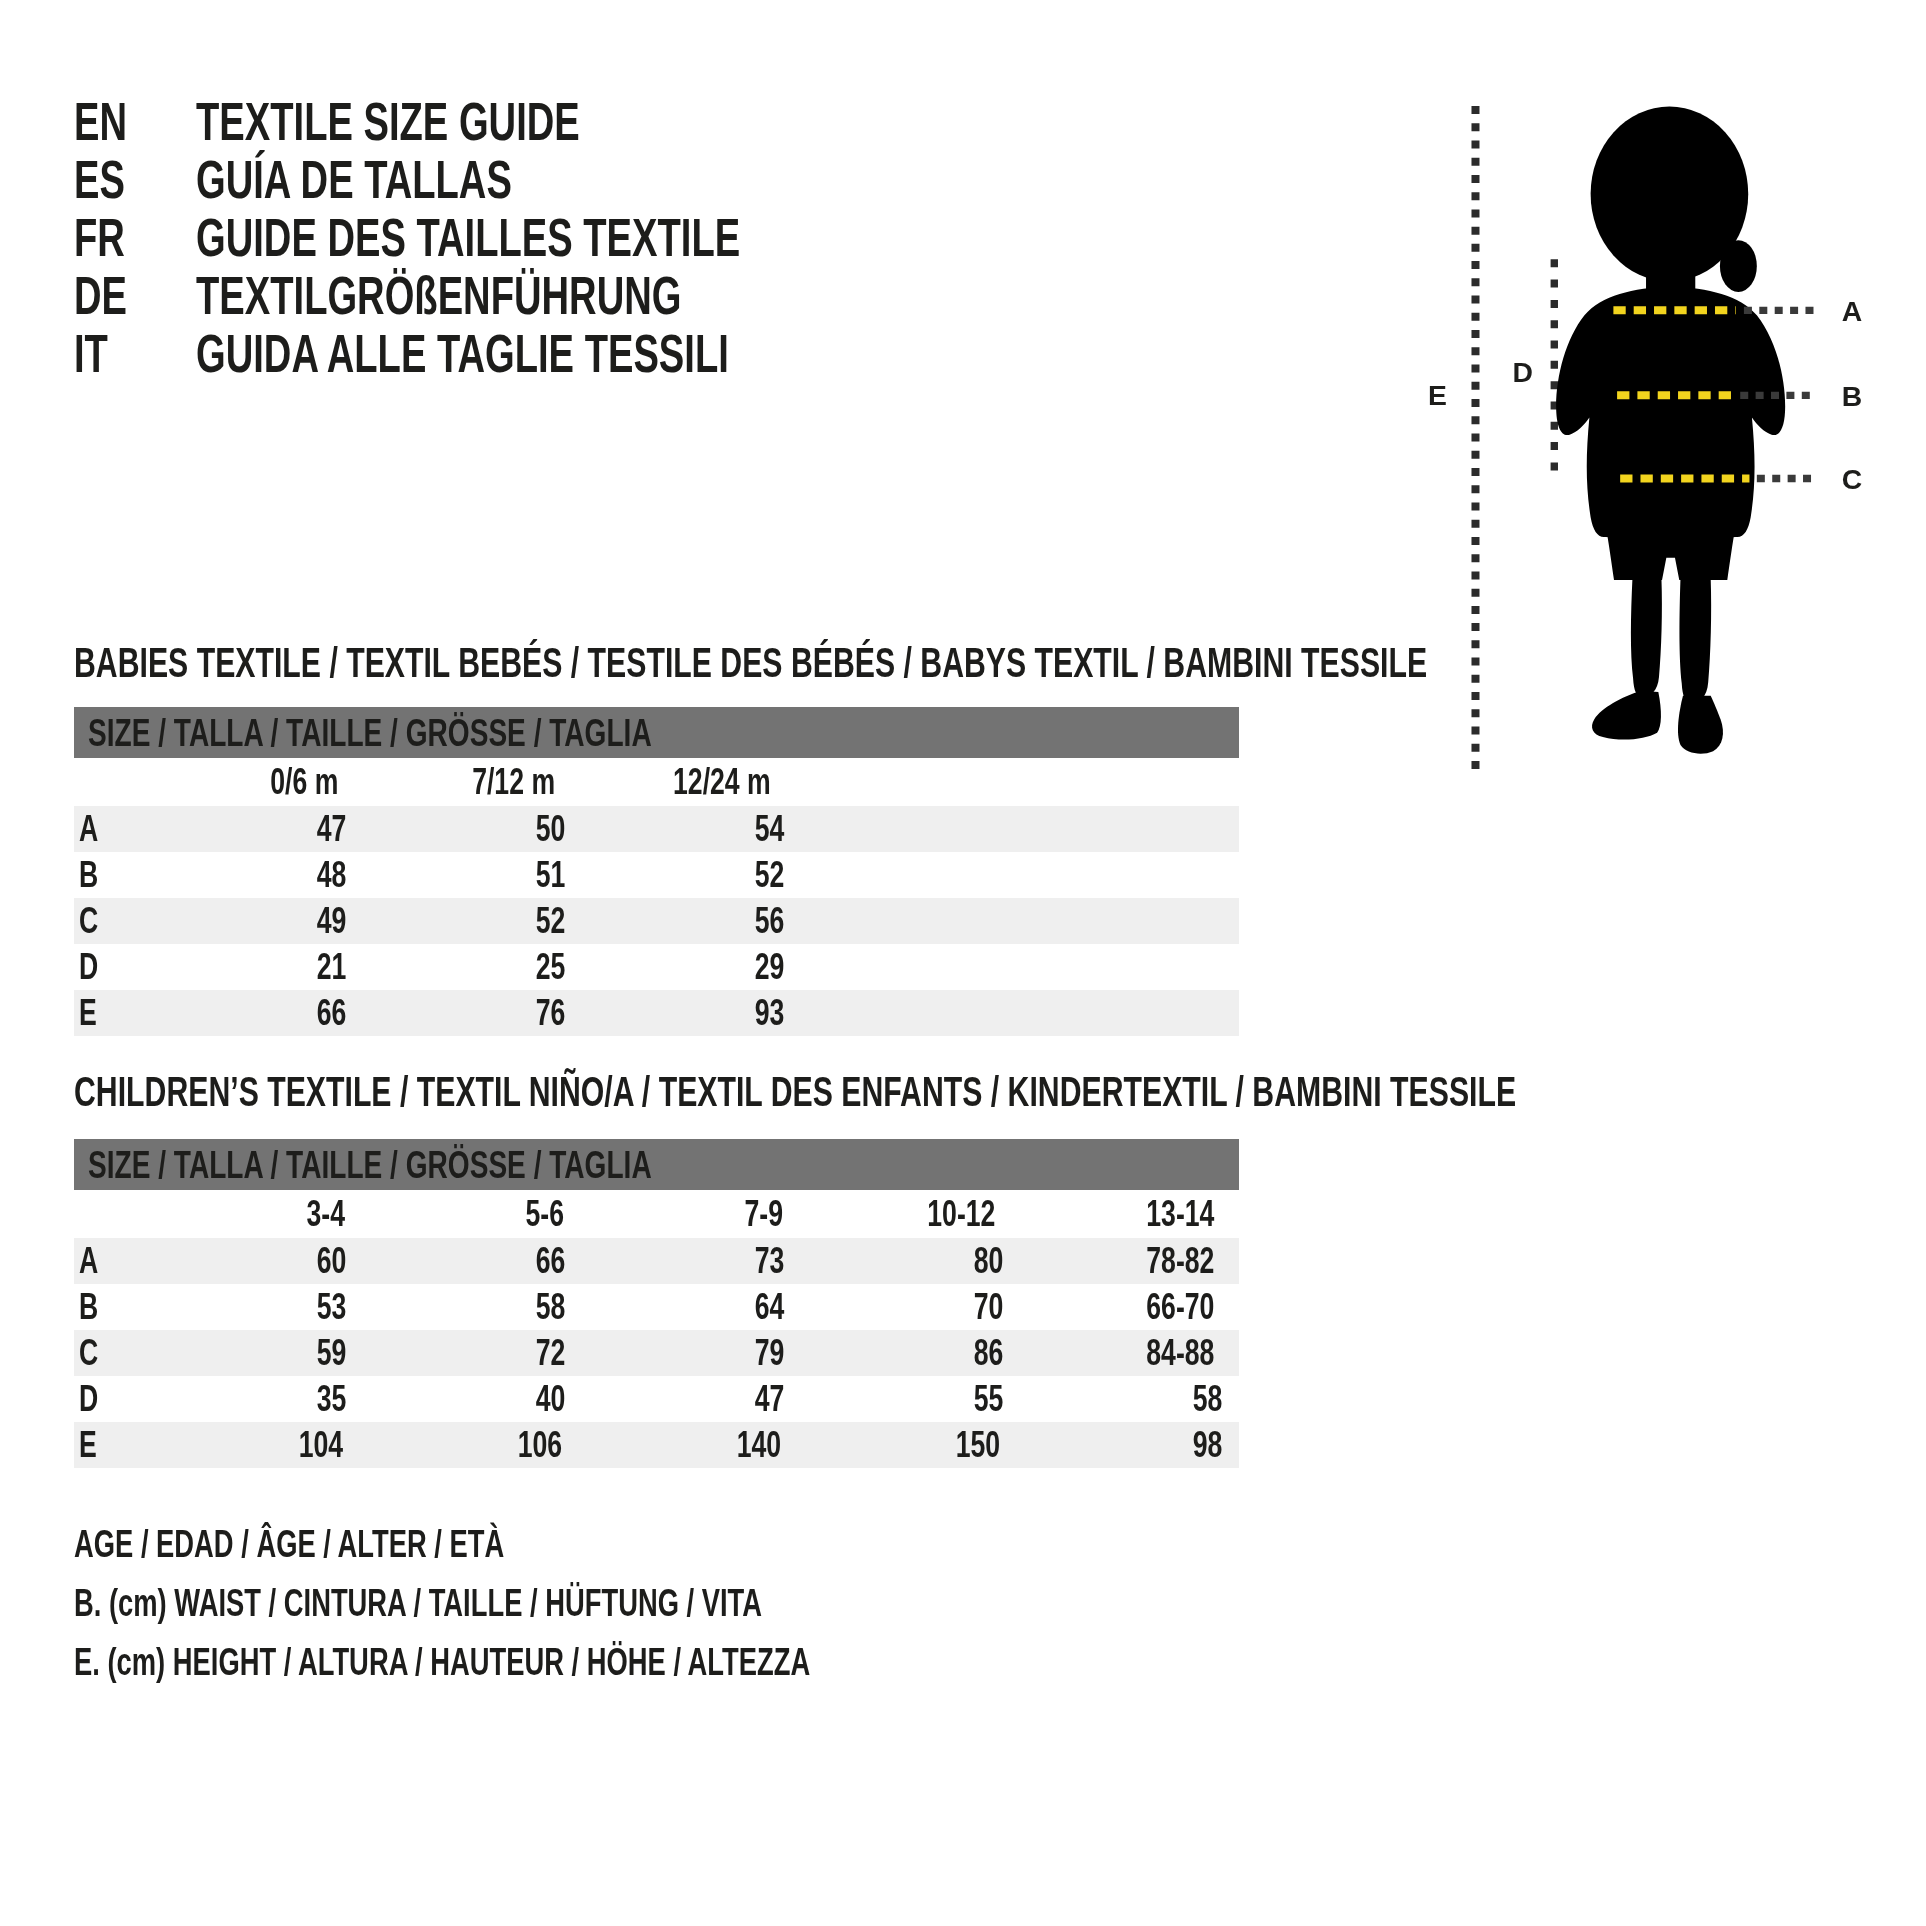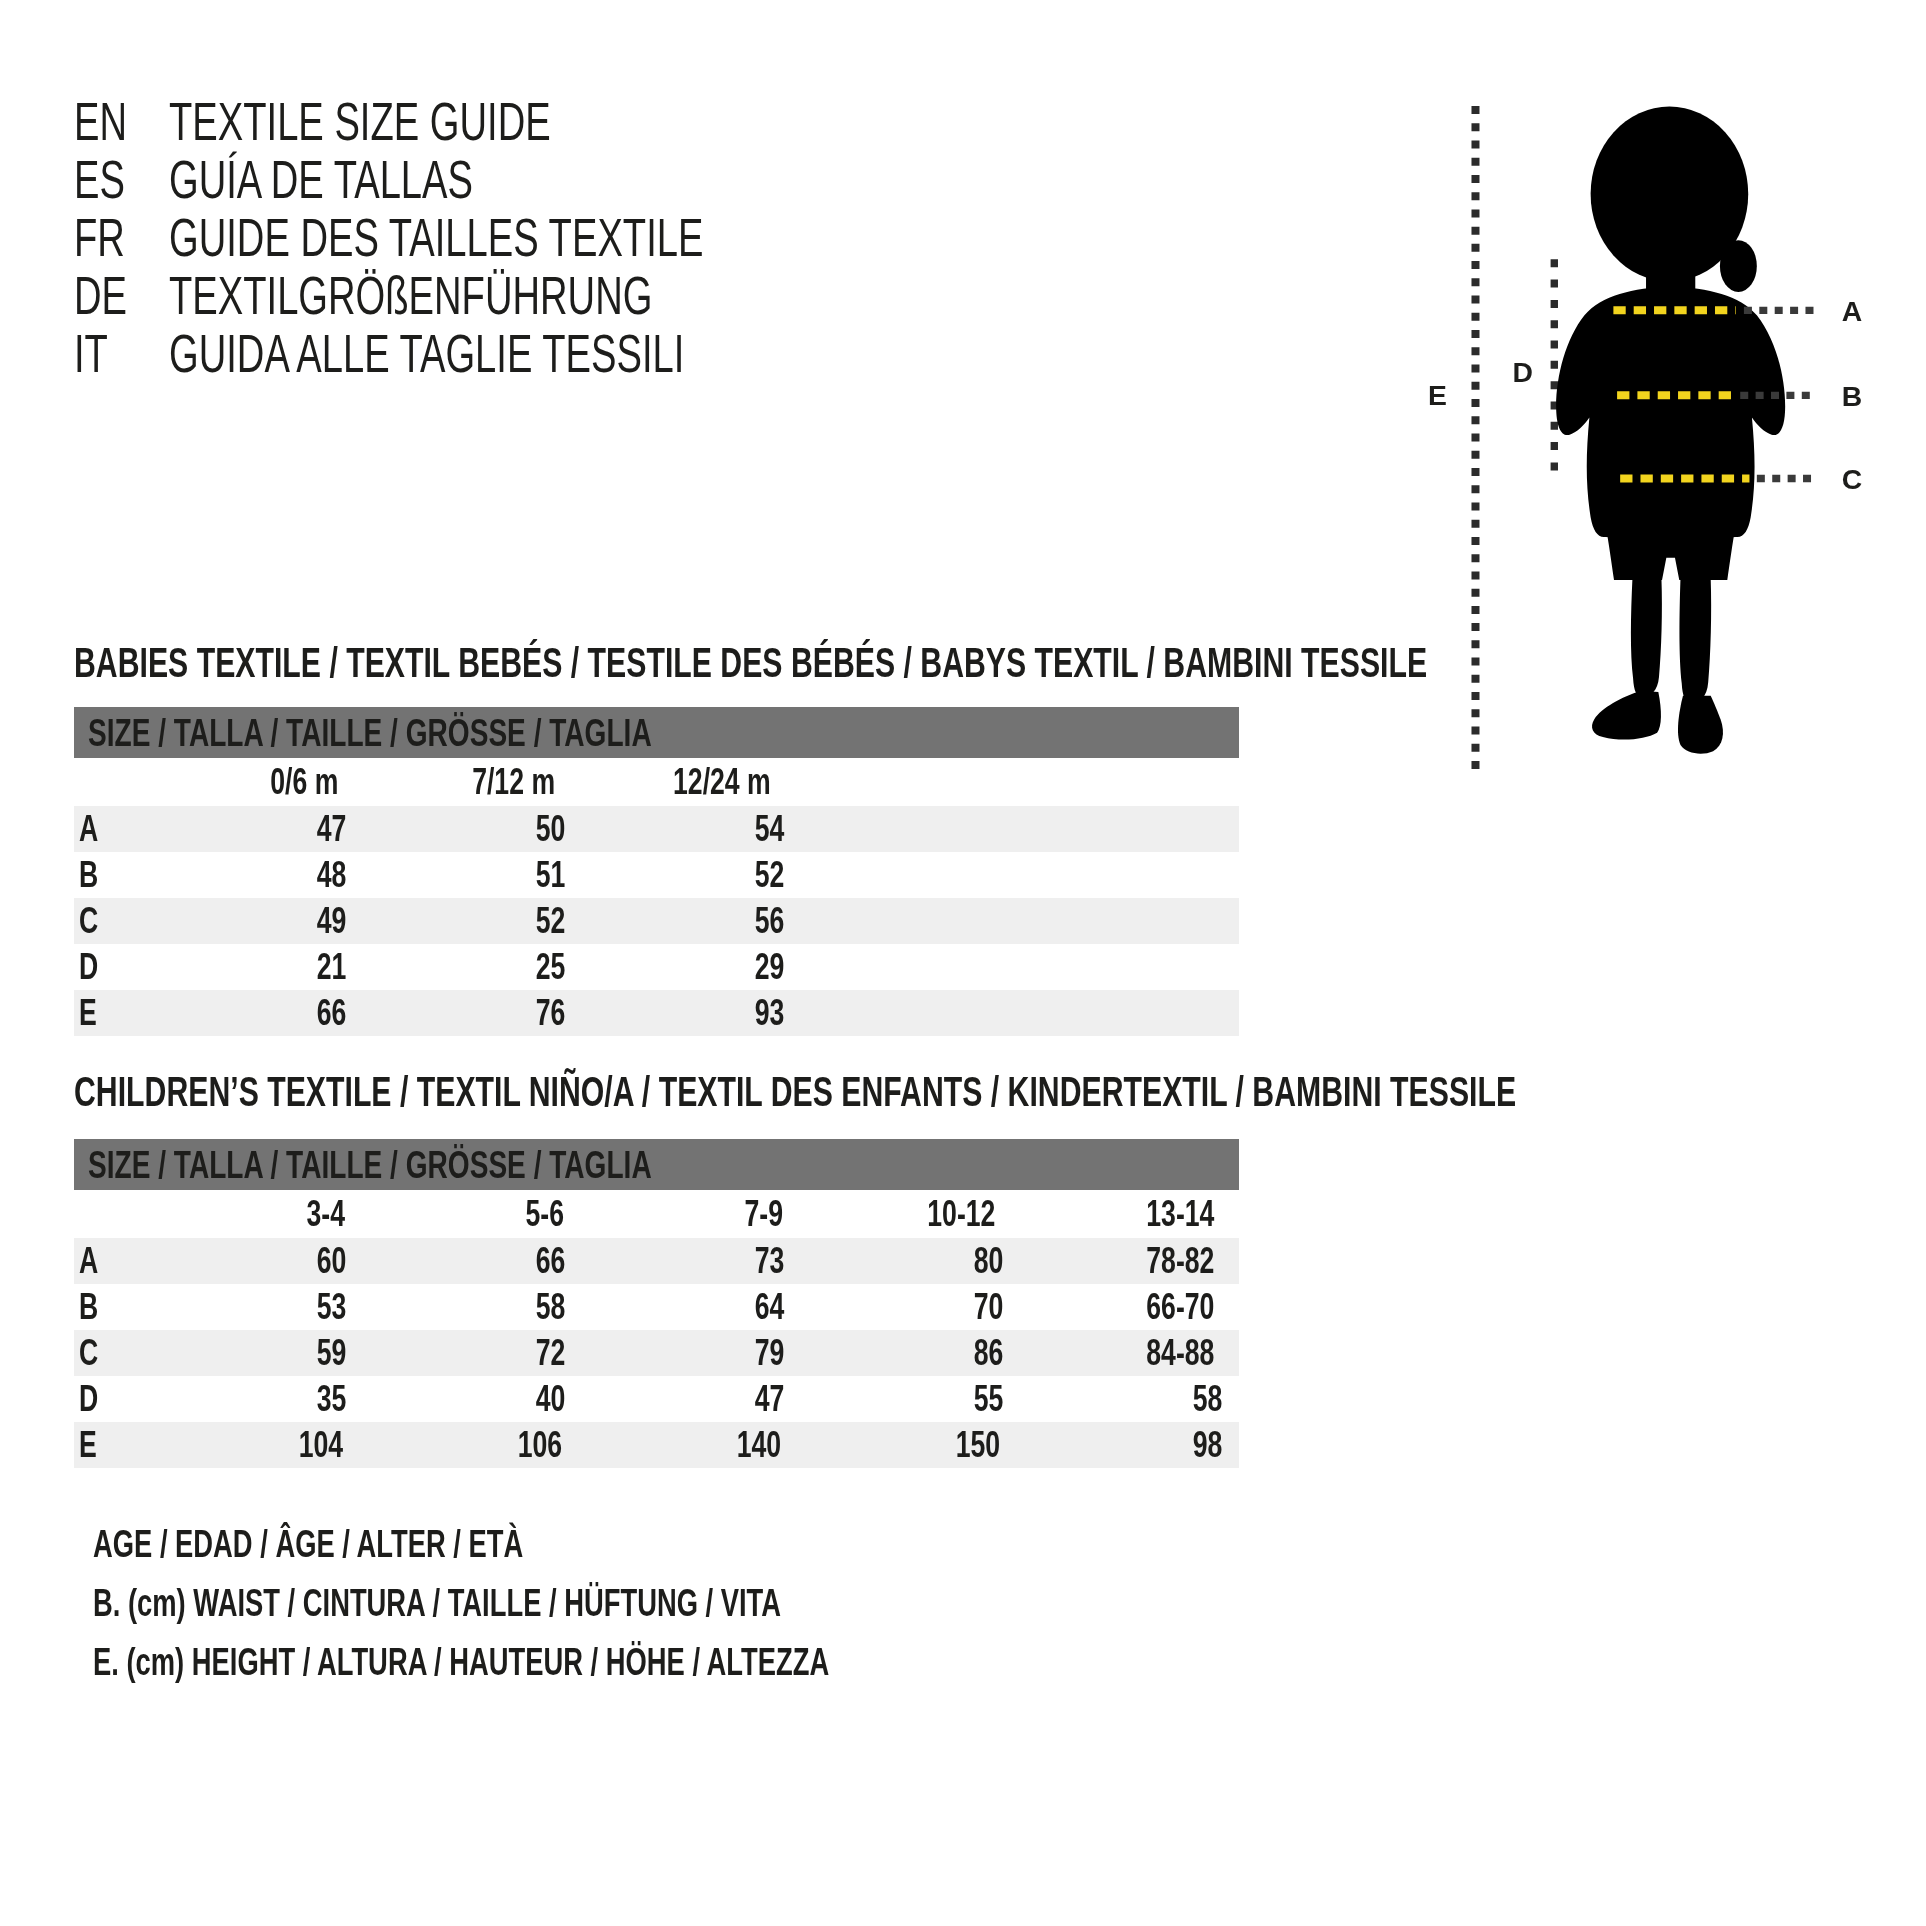--- a/index.html
+++ b/index.html
@@ -9,35 +9,35 @@
     background:#ffffff;
     font-family:"Liberation Sans", sans-serif;
     color:#1d1d1b;
     overflow:hidden;
   }
   .cnd{display:inline-block;transform:scaleX(0.72);transform-origin:0 50%;white-space:nowrap;}
   .cndc{display:inline-block;transform:scaleX(0.72);transform-origin:50% 50%;white-space:nowrap;}
 
   
   .lang-block{position:absolute;left:74px;top:92px;}
-  .lang-row{display:flex;align-items:center;height:58px;font-size:53px;font-weight:normal;}
+  .lang-row{display:flex;align-items:center;height:58px;font-size:53px;font-weight:bold;gap:27px;}
   .lang-code{width:95px;flex:0 0 95px;}
   
   .sec-heading{position:absolute;left:74px;font-size:42px;font-weight:bold;line-height:53px;white-space:nowrap;}
   
   .size-table{position:absolute;left:74px;width:1165px;}
   .size-bar{height:51px;background:#737373;display:flex;align-items:center;font-size:39px;font-weight:bold;padding-left:13.6px;box-sizing:border-box;}
   .cols-row{height:48px;display:flex;align-items:center;font-size:37px;font-weight:bold;}
   .t-row{height:46px;display:flex;align-items:center;font-size:37px;font-weight:bold;}
   .t-row.stripe{background:#efefef;}
   .lbl-cell{width:59px;flex:0 0 59px;padding-left:5px;box-sizing:border-box;text-align:left;}
   .val-cell{width:219px;flex:0 0 219px;text-align:right;}
   
   .legend-block{position:absolute;left:74px;top:1515px;}
-  .legend-line{height:59px;display:flex;align-items:center;font-size:38px;font-weight:bold;white-space:nowrap;margin-left:19px;}
+  .legend-line{height:59px;display:flex;align-items:center;font-size:38px;font-weight:bold;white-space:nowrap;}
   
   .figure-wrap{position:absolute;left:1417px;top:92px;width:511px;height:715px;}
   .fig-label{font-size:46px;font-weight:bold;fill:#1d1d1b;}
 </style>
 </head>
 <body>
 
 <div id="canvas">
 
   <div class="lang-block">

